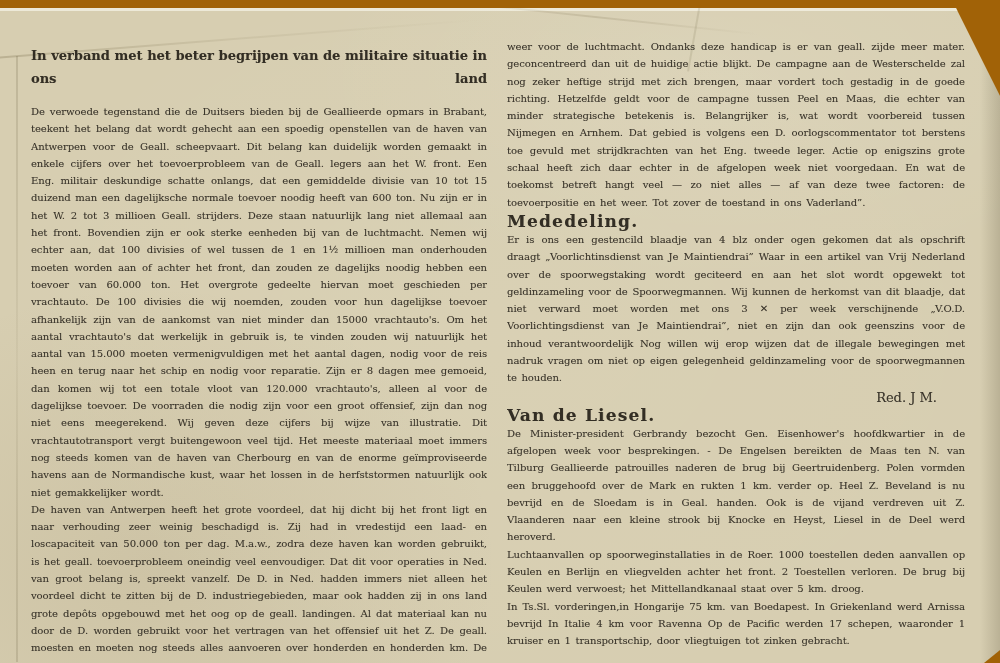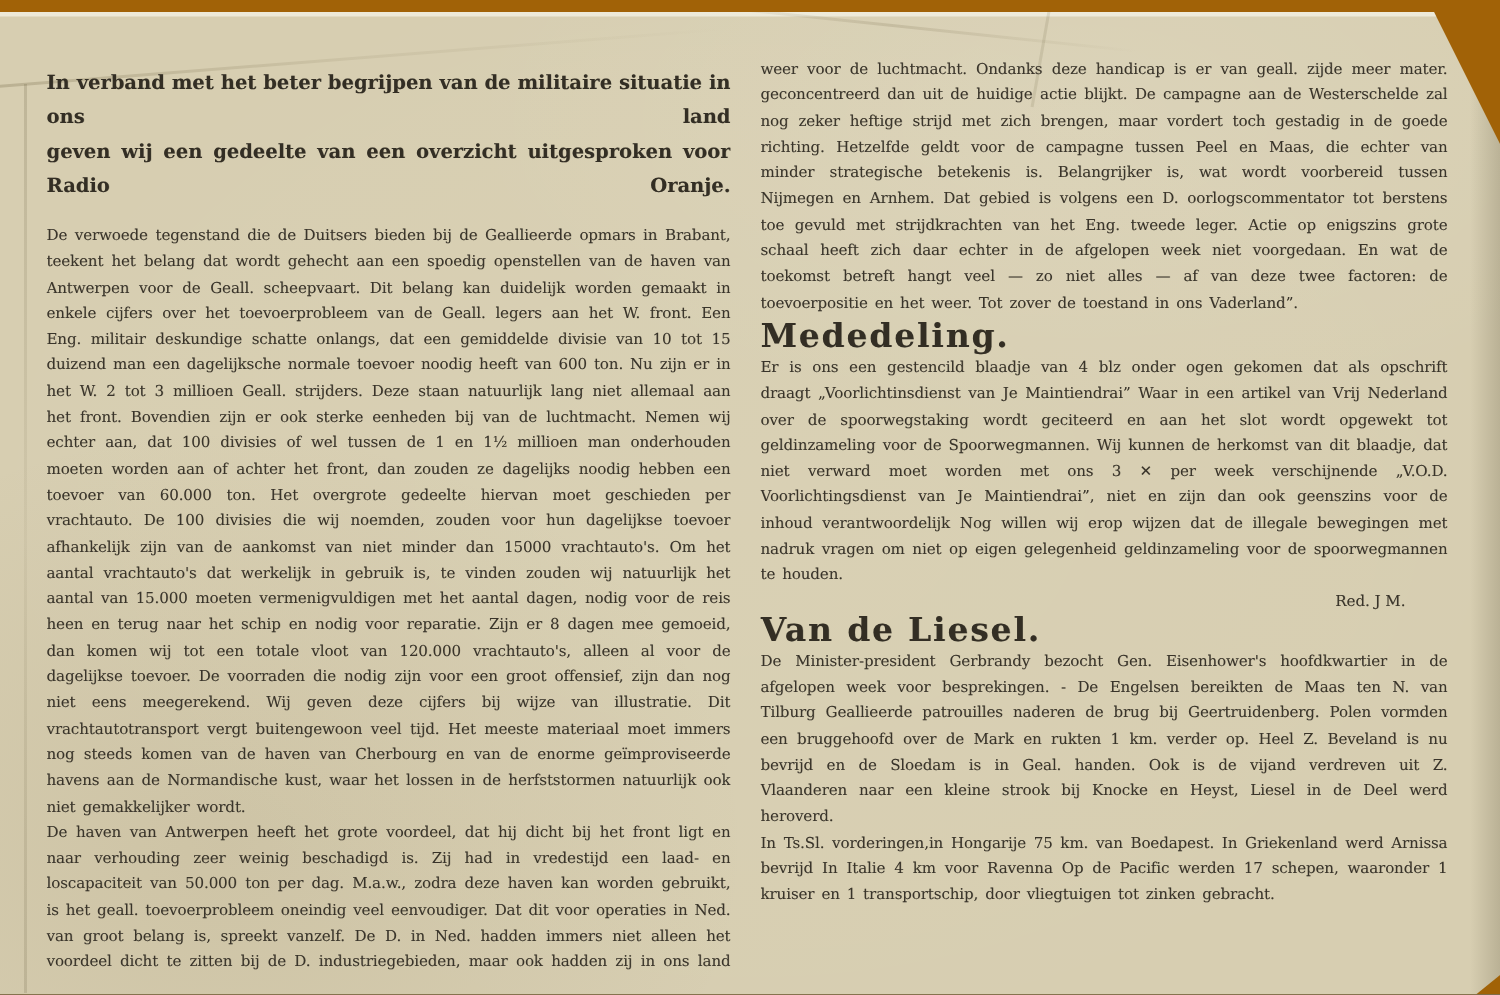--- a/index.html
+++ b/index.html
@@ -51,55 +51,55 @@
   }
   .intro-block { margin-bottom:13px; }
 
   p.body-text {
     margin:0; font-size:10px; line-height:17.3px; text-align:justify;
     letter-spacing:-0.05px; word-spacing:1.5px;
     text-shadow:0.25px 0.25px 0 rgba(57,52,42,0.28);
   }
 
   h2.section-heading {
-    margin:0; font-size:22px; font-weight:bold; letter-spacing:1.2px;
+    margin:0; font-size:17px; font-weight:bold; letter-spacing:1.2px;
     color:#332e24; text-shadow:0.3px 0.3px 0 rgba(51,46,36,0.30);
   }
   .heading-mededeling { margin:17px 0 9px 0; }
   .heading-fronten { margin:13px 0 9px 0; }
 
   .signature {
-    font-size:10px; text-align:right; padding-right:28px; margin-top:3px;
+    font-size:13px; text-align:right; padding-right:28px; margin-top:3px;
     text-shadow:0.25px 0.25px 0 rgba(57,52,42,0.28);
   }
 </style>
 </head>
 <body>
 
 <div class="scan">
   <div class="paper">
     <div class="crease crease-1"></div>
     <div class="crease crease-2"></div>
     <div class="crease crease-3"></div>
     <div class="crease crease-4"></div>
 
     <div class="col col-left">
       <div class="intro-block">
         <div class="intro-line">In verband met het beter begrijpen van de militaire situatie in ons land</div>
-        <div class="intro-line">geven wij een gedeelte van een overzicht uitgesproken voor Radio Oranje.</div>
       </div>
       <p class="body-text">De verwoede tegenstand die de Duitsers bieden bij de Geallieerde opmars in Brabant, teekent het belang dat wordt gehecht aan een spoedig openstellen van de haven van Antwerpen voor de Geall. scheepvaart. Dit belang kan duidelijk worden gemaakt in enkele cijfers over het toevoerprobleem van de Geall. legers aan het W. front. Een Eng. militair deskundige schatte onlangs, dat een gemiddelde divisie van 10 tot 15 duizend man een dagelijksche normale toevoer noodig heeft van 600 ton. Nu zijn er in het W. 2 tot 3 millioen Geall. strijders. Deze staan natuurlijk lang niet allemaal aan het front. Bovendien zijn er ook sterke eenheden bij van de luchtmacht. Nemen wij echter aan, dat 100 divisies of wel tussen de 1 en 1½ millioen man onderhouden moeten worden aan of achter het front, dan zouden ze dagelijks noodig hebben een toevoer van 60.000 ton. Het overgrote gedeelte hiervan moet geschieden per vrachtauto. De 100 divisies die wij noemden, zouden voor hun dagelijkse toevoer afhankelijk zijn van de aankomst van niet minder dan 15000 vrachtauto's. Om het aantal vrachtauto's dat werkelijk in gebruik is, te vinden zouden wij natuurlijk het aantal van 15.000 moeten vermenigvuldigen met het aantal dagen, nodig voor de reis heen en terug naar het schip en nodig voor reparatie. Zijn er 8 dagen mee gemoeid, dan komen wij tot een totale vloot van 120.000 vrachtauto's, alleen al voor de dagelijkse toevoer. De voorraden die nodig zijn voor een groot offensief, zijn dan nog niet eens meegerekend. Wij geven deze cijfers bij wijze van illustratie. Dit vrachtautotransport vergt buitengewoon veel tijd. Het meeste materiaal moet immers nog steeds komen van de haven van Cherbourg en van de enorme geïmproviseerde havens aan de Normandische kust, waar het lossen in de herfststormen natuurlijk ook niet gemakkelijker wordt.</p>
       <p class="body-text">De haven van Antwerpen heeft het grote voordeel, dat hij dicht bij het front ligt en naar verhouding zeer weinig beschadigd is. Zij had in vredestijd een laad- en loscapaciteit van 50.000 ton per dag. M.a.w., zodra deze haven kan worden gebruikt, is het geall. toevoerprobleem oneindig veel eenvoudiger. Dat dit voor operaties in Ned. van groot belang is, spreekt vanzelf. De D. in Ned. hadden immers niet alleen het voordeel dicht te zitten bij de D. industriegebieden, maar ook hadden zij in ons land grote depôts opgebouwd met het oog op de geall. landingen. Al dat materiaal kan nu door de D. worden gebruikt voor het vertragen van het offensief uit het Z. De geall. moesten en moeten nog steeds alles aanvoeren over honderden en honderden km. De Duitsers hebben alles vlak bij de hand. Waarschijnlijk was het D. transport sterker belemmerd, als onze luchtmacht op ruimer terrein had kunnen opereren. Wij hoeven U echter niet te zeggen, hoe het weer in de afgelopen weken in Ned. is geweest. Er zijn van midden Sept. tot midden Oct. welgeteld twee dagen geweest met uitgesproken goed</p>
     </div>
 
     <div class="col col-right">
       <p class="body-text">weer voor de luchtmacht. Ondanks deze handicap is er van geall. zijde meer mater. geconcentreerd dan uit de huidige actie blijkt. De campagne aan de Westerschelde zal nog zeker heftige strijd met zich brengen, maar vordert toch gestadig in de goede richting. Hetzelfde geldt voor de campagne tussen Peel en Maas, die echter van minder strategische betekenis is. Belangrijker is, wat wordt voorbereid tussen Nijmegen en Arnhem. Dat gebied is volgens een D. oorlogscommentator tot berstens toe gevuld met strijdkrachten van het Eng. tweede leger. Actie op enigszins grote schaal heeft zich daar echter in de afgelopen week niet voorgedaan. En wat de toekomst betreft hangt veel — zo niet alles — af van deze twee factoren: de toevoerpositie en het weer. Tot zover de toestand in ons Vaderland”.</p>
 
       <h2 class="section-heading heading-mededeling">Mededeling.</h2>
       <p class="body-text">Er is ons een gestencild blaadje van 4 blz onder ogen gekomen dat als opschrift draagt „Voorlichtinsdienst van Je Maintiendrai” Waar in een artikel van Vrij Nederland over de spoorwegstaking wordt geciteerd en aan het slot wordt opgewekt tot geldinzameling voor de Spoorwegmannen. Wij kunnen de herkomst van dit blaadje, dat niet verward moet worden met ons 3 ✕ per week verschijnende „V.O.D. Voorlichtingsdienst van Je Maintiendrai”, niet en zijn dan ook geenszins voor de inhoud verantwoordelijk Nog willen wij erop wijzen dat de illegale bewegingen met nadruk vragen om niet op eigen gelegenheid geldinzameling voor de spoorwegmannen te houden.</p>
       <div class="signature">Red. J M.</div>
 
       <h2 class="section-heading heading-fronten">Van de Liesel.</h2>
       <p class="body-text">De Minister-president Gerbrandy bezocht Gen. Eisenhower's hoofdkwartier in de afgelopen week voor besprekingen. - De Engelsen bereikten de Maas ten N. van Tilburg Geallieerde patrouilles naderen de brug bij Geertruidenberg. Polen vormden een bruggehoofd over de Mark en rukten 1 km. verder op. Heel Z. Beveland is nu bevrijd en de Sloedam is in Geal. handen. Ook is de vijand verdreven uit Z. Vlaanderen naar een kleine strook bij Knocke en Heyst, Liesel in de Deel werd heroverd.</p>
+      <p class="body-text">Luchtaanvallen op spoorweginstallaties in de Roer. 1000 toestellen deden aanvallen op Keulen en Berlijn en vliegvelden achter het front. 2 Toestellen verloren. De brug bij Keulen werd verwoest; het Mittellandkanaal staat over 5 km. droog.</p>
       <p class="body-text">In Ts.Sl. vorderingen,in Hongarije 75 km. van Boedapest. In Griekenland werd Arnissa bevrijd In Italie 4 km voor Ravenna Op de Pacific werden 17 schepen, waaronder 1 kruiser en 1 transportschip, door vliegtuigen tot zinken gebracht.</p>
     </div>
   </div>
 </div>
 
 </body></html>

